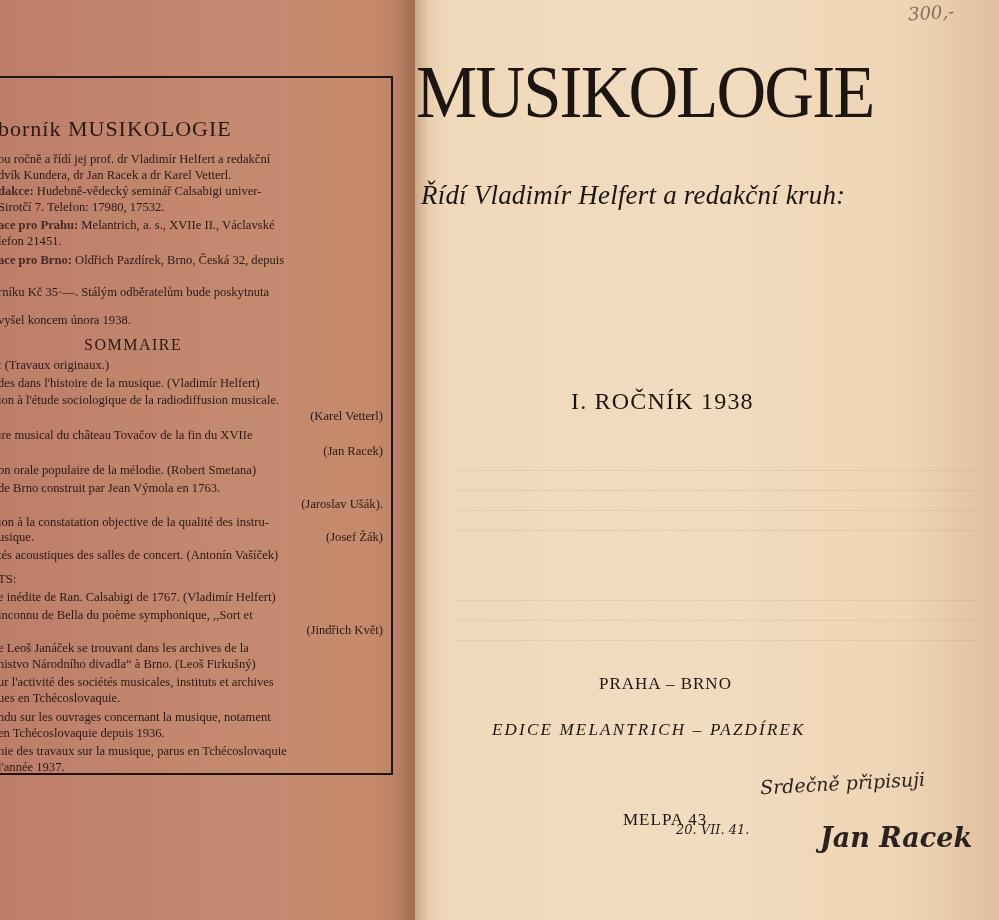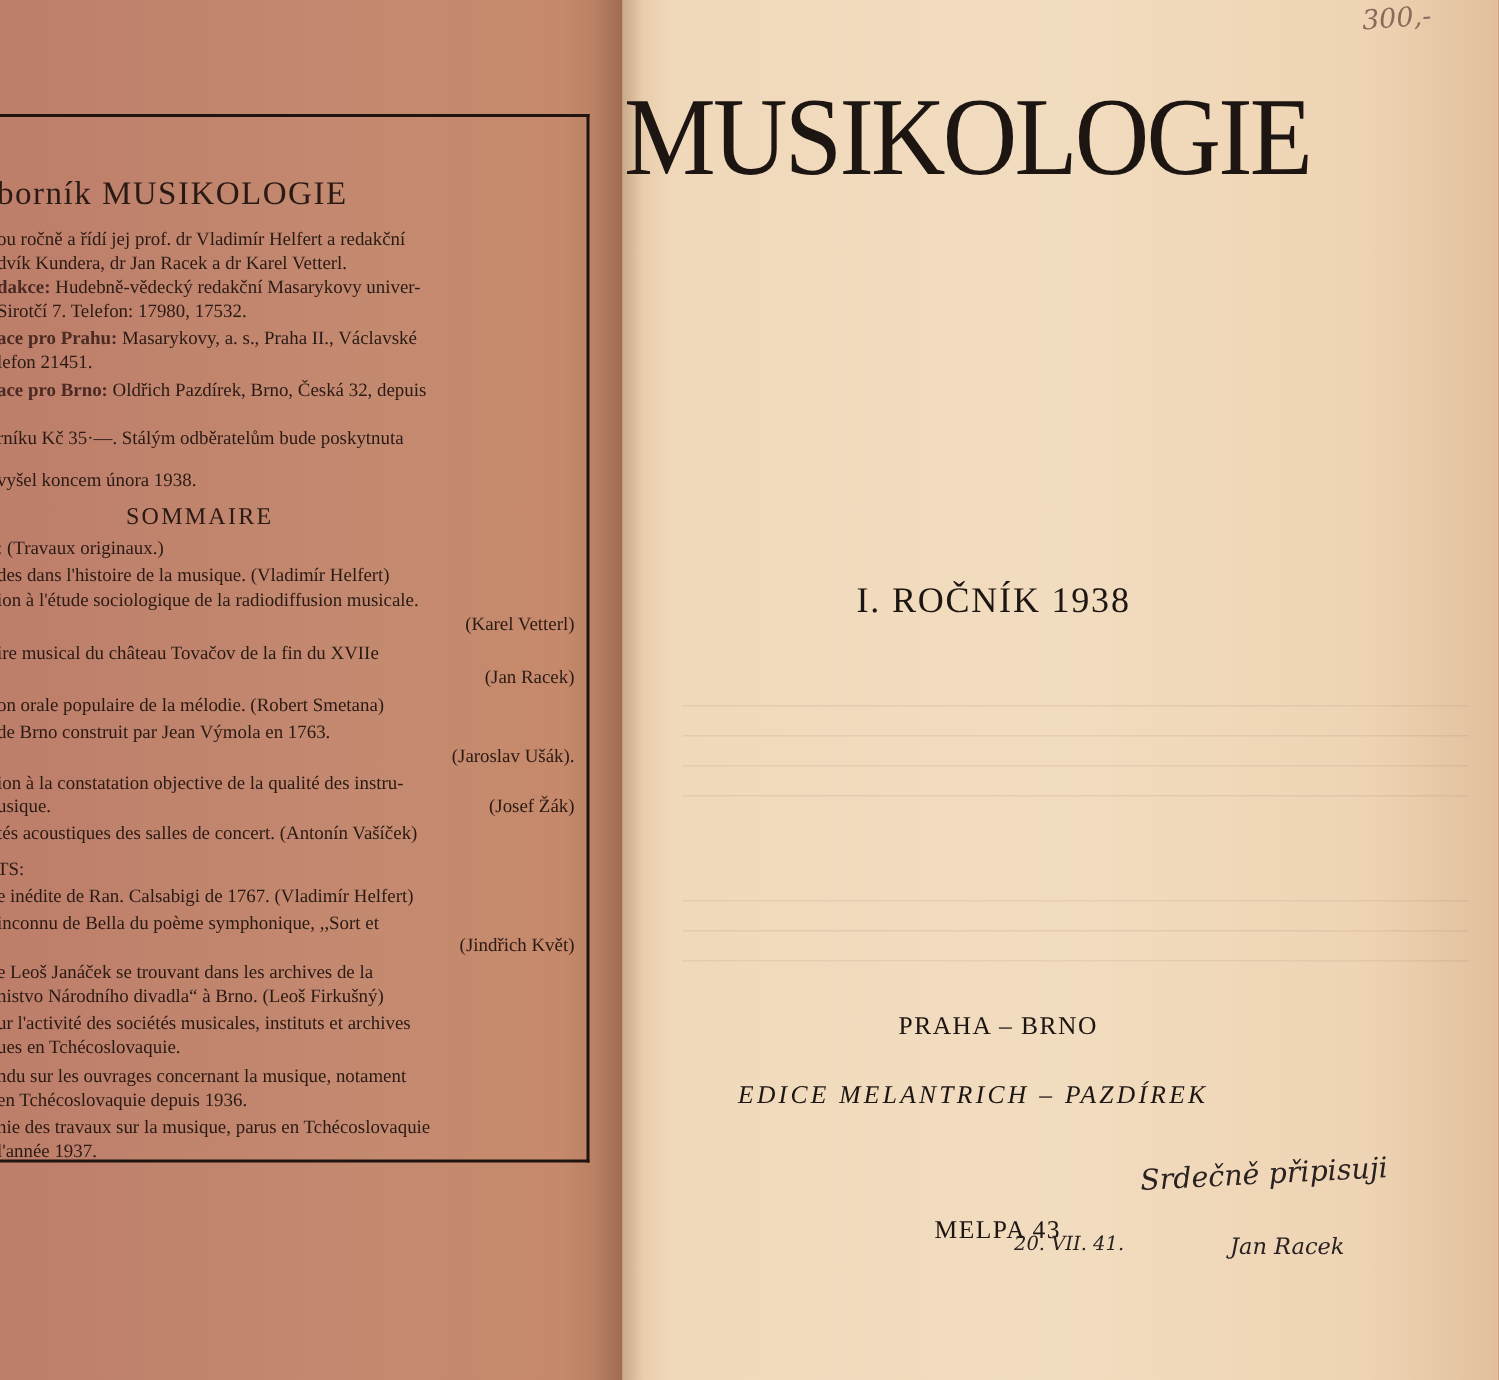--- a/index.html
+++ b/index.html
@@ -49,39 +49,39 @@
     .subtitle { left: 6px; top: 180px; font-size: 27px; font-style: italic; letter-spacing: 0.2px; }
     .editors { left: 6px; top: 280px; font-size: 27px; font-style: italic; }
     .volume { left: 156px; top: 388px; font-size: 24px; letter-spacing: 1.2px; }
     .city { left: 184px; top: 674px; font-size: 17px; letter-spacing: 1px; }
     .edition { left: 77px; top: 720px; font-size: 17px; font-style: italic; letter-spacing: 2.2px; }
     .series { left: 208px; top: 810px; font-size: 17px; letter-spacing: 1px; }
     .hand { position: absolute; font-family: "DejaVu Serif", serif; font-style: italic; color: #2a2220; white-space: nowrap; }
     .price { left: 493px; top: 2px; font-size: 18px; color: #8a6a5a; transform: rotate(-4deg); }
     .dedication { left: 345px; top: 772px; font-size: 19px; transform: rotate(-3deg); }
     .sig-date { left: 261px; top: 822px; font-size: 13px; }
-    .signature { left: 405px; top: 822px; font-size: 15px; }
+    .signature { left: 405px; top: 822px; font-size: 27px; font-weight: bold; }
     .ghost {
       position: absolute; left: 40px; right: 20px; height: 1px; background: rgba(140,110,90,0.12);
     }
   </style>
 </head>
 <body>
 
 <div class="left-page">
   <div class="ad-box">
     <div class="ad-title">borník MUSIKOLOGIE</div>
 
     <div class="ad-line j" style="top:74px">
         <span>ou ročně a řídí jej prof.  dr Vladimír Helfert a redakční</span>
       </div>
     <div class="ad-line" style="top:90px"><span>dvík Kundera, dr Jan Racek a dr Karel Vetterl.</span></div>
-    <div class="ad-line" style="top:106px"><span class="b">dakce:</span><span> Hudebně-vědecký  redakční Masarykovy univer-</span></div>
+    <div class="ad-line" style="top:106px"><span class="b">dakce:</span><span> Hudebně-vědecký  seminář Calsabigi univer-</span></div>
     <div class="ad-line" style="top:122px"><span>Sirotčí 7. Telefon: 17980, 17532.</span></div>
-    <div class="ad-line" style="top:140px"><span class="b">ace pro Prahu:</span><span> Masarykovy, a. s., Praha II., Václavské</span></div>
+    <div class="ad-line" style="top:140px"><span class="b">ace pro Prahu:</span><span> Melantrich, a. s., XVIIe II., Václavské</span></div>
     <div class="ad-line" style="top:156px"><span>lefon 21451.</span></div>
     <div class="ad-line" style="top:175px"><span class="b">ace pro Brno:</span><span> Oldřich Pazdírek, Brno, Česká 32, depuis</span></div>
     <div class="ad-line" style="top:207px"><span>rníku Kč 35·—. Stálým odběratelům bude poskytnuta</span></div>
     <div class="ad-line" style="top:235px"><span>vyšel koncem února 1938.</span></div>
 
     <div class="sommaire-title">SOMMAIRE</div>
 
     <div class="ad-line" style="top:280px">: (Travaux originaux.)</div>
     <div class="ad-line" style="top:298px">des dans l'histoire  de la  musique. (Vladimír Helfert)</div>
     <div class="ad-line" style="top:315px">ion à l'étude sociologique de la radiodiffusion musicale.</div>
@@ -116,20 +116,21 @@
   <div class="ghost" style="top:470px"></div>
   <div class="ghost" style="top:490px"></div>
   <div class="ghost" style="top:510px"></div>
   <div class="ghost" style="top:530px"></div>
   <div class="ghost" style="top:600px"></div>
   <div class="ghost" style="top:620px"></div>
   <div class="ghost" style="top:640px"></div>
 
   <div class="hand price">300,-</div>
   <div class="serif main-title">MUSIKOLOGIE</div>
+  <div class="serif subtitle">Řídí Vladimír Helfert a redakční kruh:</div>
   <div class="serif volume">I. ROČNÍK 1938</div>
   <div class="serif city">PRAHA – BRNO</div>
   <div class="serif edition">EDICE MELANTRICH – PAZDÍREK</div>
   <div class="serif series">MELPA 43</div>
   <div class="hand dedication">Srdečně připisuji</div>
   <div class="hand sig-date">20. VII. 41.</div>
   <div class="hand signature">Jan Racek</div>
 </div>
 
 </body></html>

